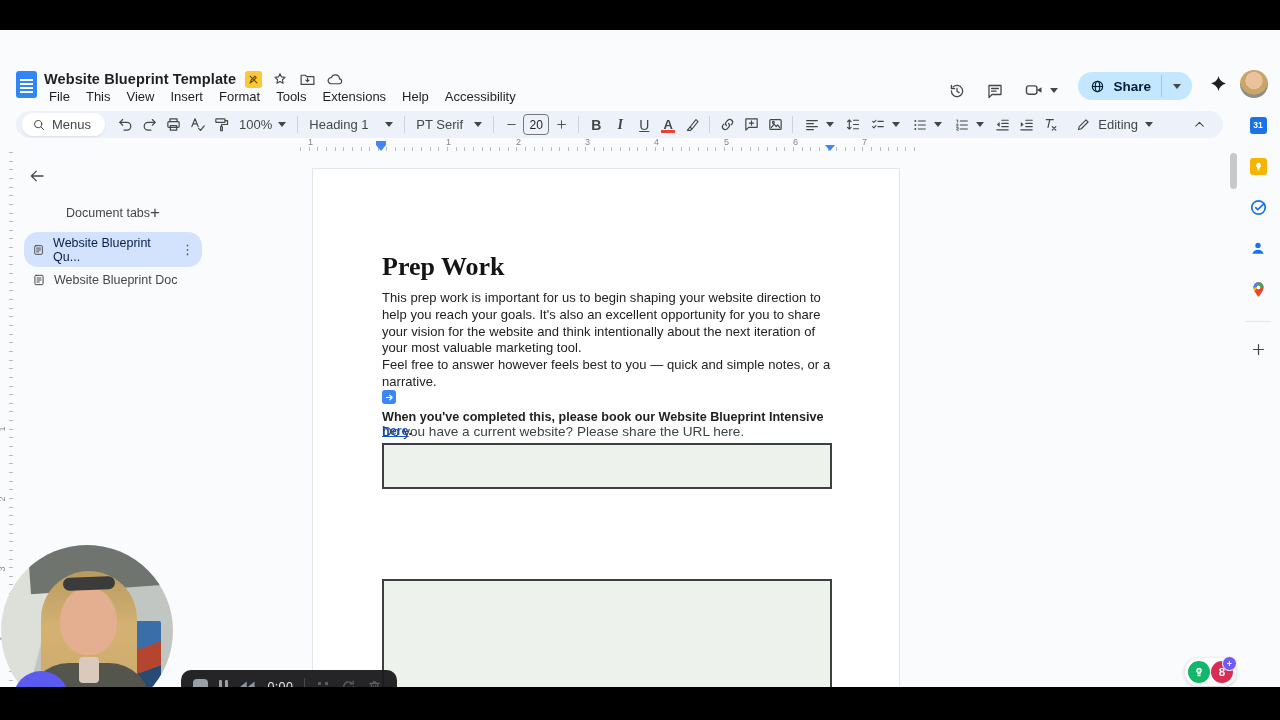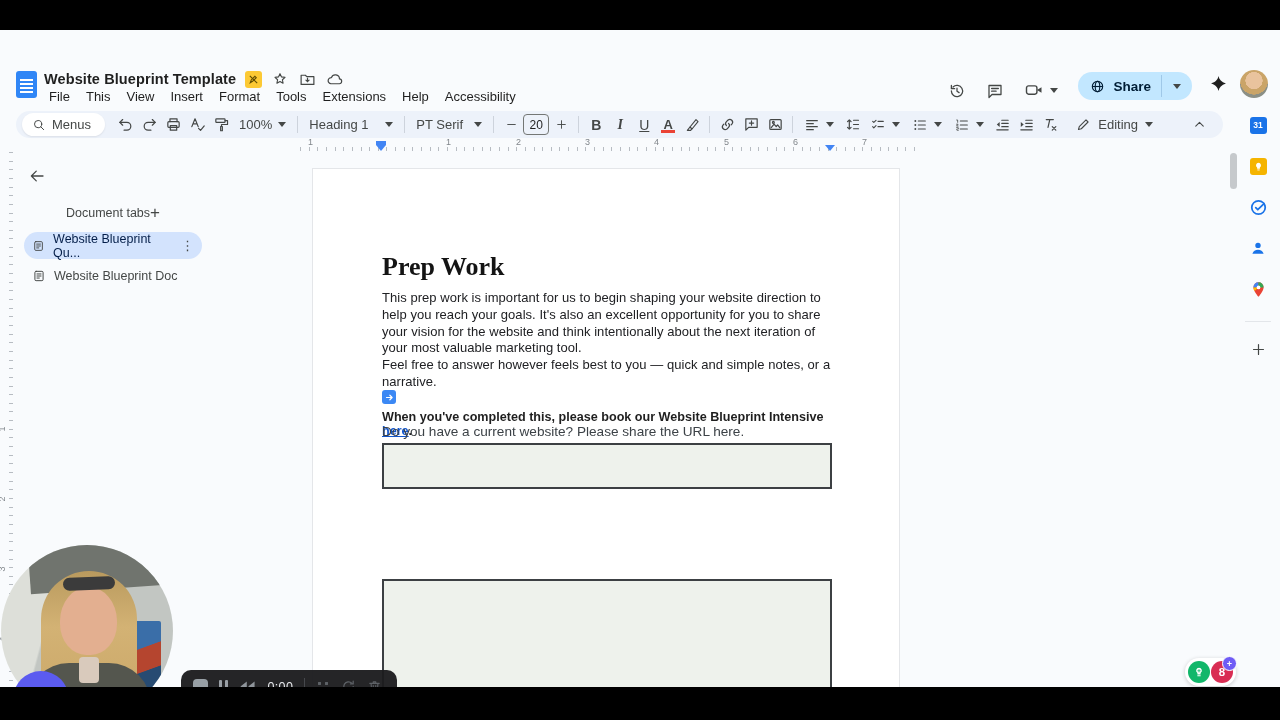--- a/index.html
+++ b/index.html
@@ -58,21 +58,21 @@
     border-top:6px solid #4285f4;margin-left:-5px;}
   .vruler{position:absolute;left:0;top:122px;width:13px;height:560px;
     background:repeating-linear-gradient(to bottom,#b7bcc2 0 1px,transparent 1px 8.65px) right/4px 100% no-repeat;}
   .vruler span{position:absolute;left:-1px;font-size:9px;color:#80868b;transform:rotate(-90deg);}
 
   
   .back-btn{position:absolute;left:24px;top:133px;width:26px;height:26px;display:flex;align-items:center;justify-content:center;border-radius:50%;}
   .sb-head{position:absolute;left:33px;top:174px;width:160px;display:flex;justify-content:center;align-items:center;}
   .sb-title{font-size:12.5px;color:#444746;}
   .sb-add{font-size:17px;color:#444746;line-height:1;}
-  .tab{position:absolute;left:24px;width:178px;height:27px;display:flex;align-items:center;gap:8px;
+  .tab{position:absolute;left:24px;width:178px;height:35px;display:flex;align-items:center;gap:8px;
     padding:0 8px;box-sizing:border-box;border-radius:14px;font-size:12.5px;color:#444746;}
   .tab.sel{background:#d3e3fd;color:#041e49;font-weight:500;}
   .tab .dots{margin-left:auto;color:#444746;font-size:13px;}
 
   
   .page{position:absolute;left:312px;top:138px;width:588px;height:549px;background:#fff;
     border:1px solid #e4e6e9;box-sizing:border-box;}
   .pg{position:absolute;left:69px;width:452px;color:#1f1f1f;}
   .h1{top:83px;font-family:"Liberation Serif","DejaVu Serif",serif;font-size:26px;font-weight:600;color:#141414;}
   .p{font-size:13px;line-height:16.8px;color:#202124;letter-spacing:.05px;}

